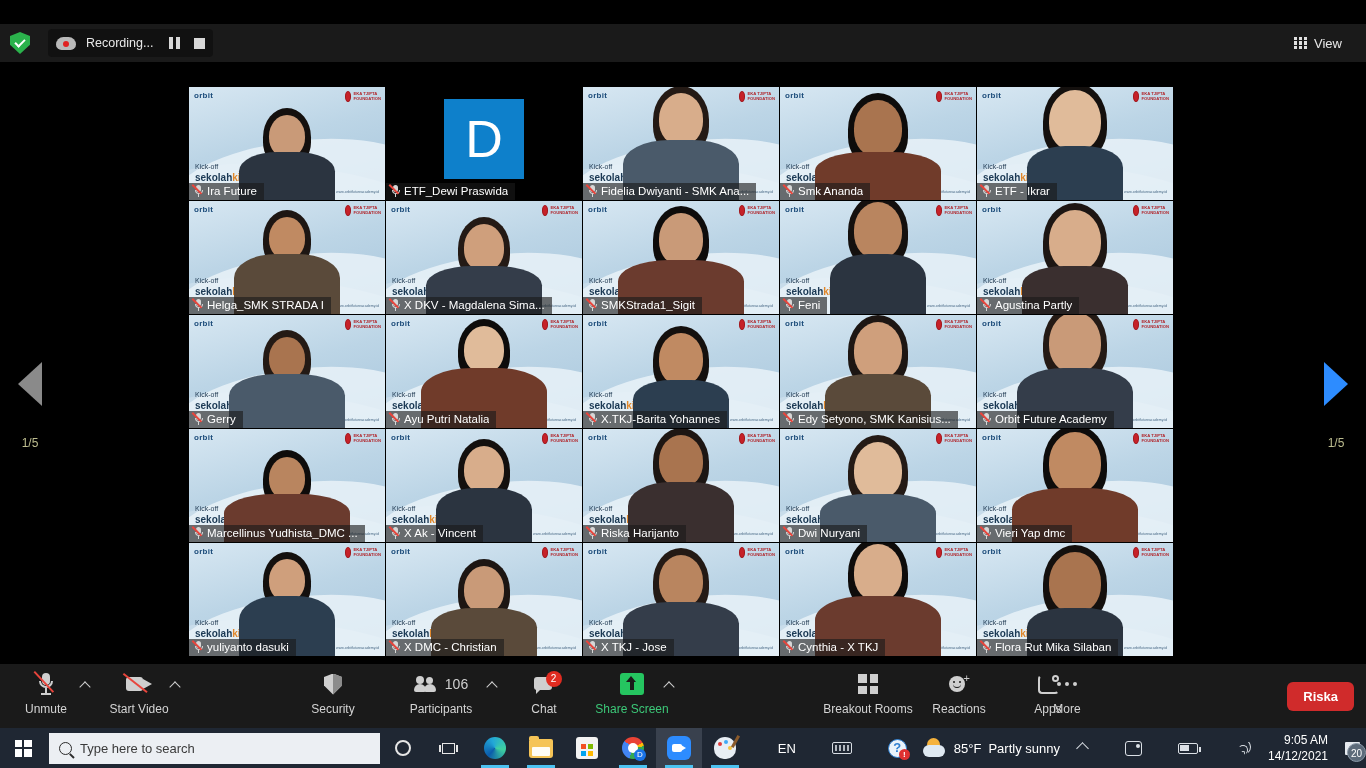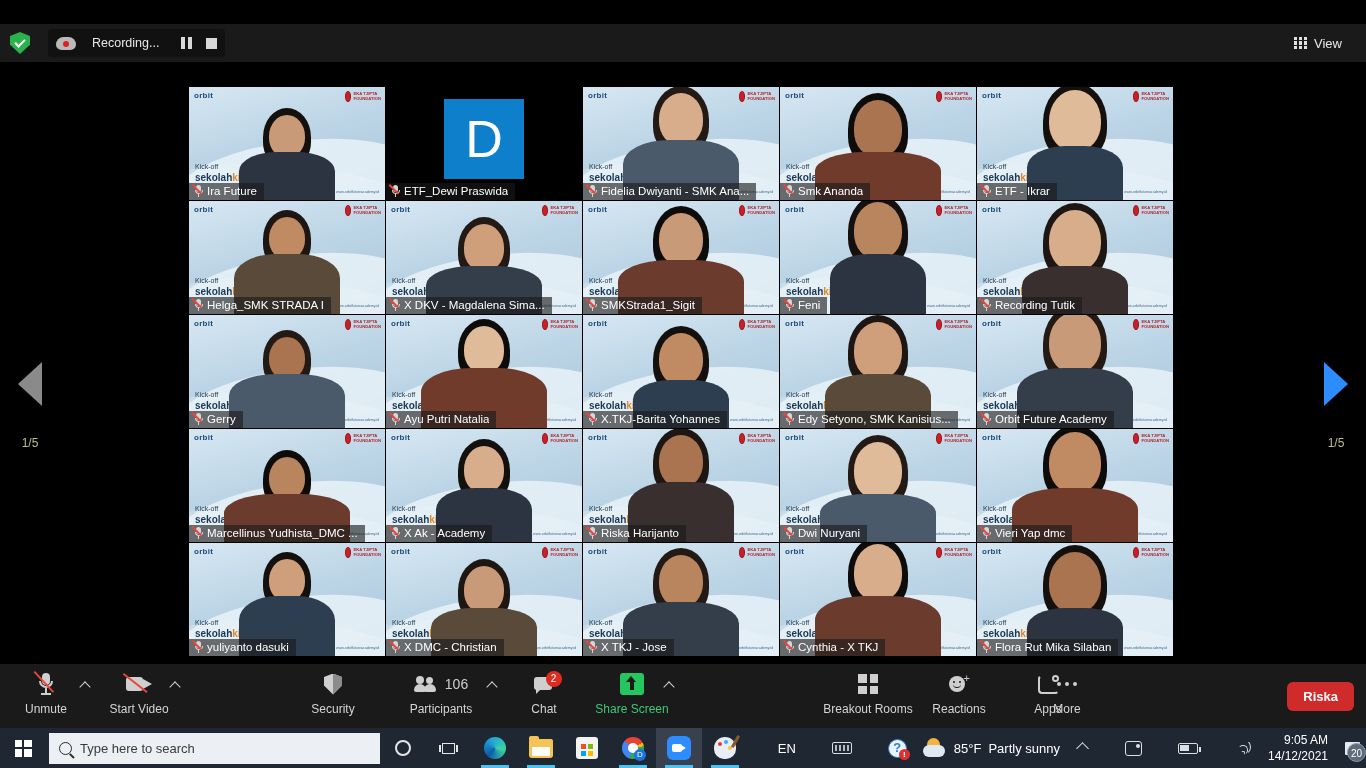--- a/index.html
+++ b/index.html
@@ -48,21 +48,21 @@
     clip-path: polygon(50% 0%, 100% 18%, 100% 58%, 50% 100%, 0% 58%, 0% 18%);
     position: relative; flex: 0 0 auto;
   }
   .shield::after {
     content: ""; position: absolute; left: 5px; top: 7px;
     width: 8px; height: 4px; border-left: 2px solid #fff; border-bottom: 2px solid #fff;
     transform: rotate(-45deg);
   }
   .recbox {
     margin-left: 18px; height: 28px; background: #111; border-radius: 4px;
-    display: flex; align-items: center; padding: 0 8px; gap: 16px;
+    display: flex; align-items: center; padding: 0 8px; gap: 10px;
   }
   .rec-cloud {
     width: 20px; height: 13px; background: #b9b9b9; border-radius: 8px 8px 6px 6px;
     position: relative;
   }
   .rec-cloud::after {
     content: ""; position: absolute; left: 7px; top: 4px;
     width: 6px; height: 6px; border-radius: 50%; background: #e02020;
   }
   .rec-label { font-size: 12.5px; color: #e8e8e8; }
@@ -710,21 +710,21 @@
               <div class="p-body" style="position:absolute;left:0;bottom:0;width:106px;height:48px;background:#3a2f2f;"></div>
             </div>
           </div>
           <div class="namebar">
             <span class="mic-muted">
               <span class="cap"></span>
               <span class="arc"></span>
               <span class="stem"></span>
               <span class="slash"></span>
             </span>
-            <span class="nm">Recording Tutik</span>
+            <span class="nm">Agustina Partly</span>
           </div>
         </div>
         <div class="tile">
           <div class="vbg">
             <div class="sky"></div>
             <div class="wave2"></div>
             <div class="wave1"></div>
             <div class="logo-orbit">orbit</div>
             <div class="logo-etf">
               <span class="seal"></span>
@@ -920,21 +920,21 @@
               <div class="p-body" style="position:absolute;left:0;bottom:0;width:96px;height:54px;background:#2b3440;"></div>
             </div>
           </div>
           <div class="namebar">
             <span class="mic-muted">
               <span class="cap"></span>
               <span class="arc"></span>
               <span class="stem"></span>
               <span class="slash"></span>
             </span>
-            <span class="nm">X Ak - Academy</span>
+            <span class="nm">X Ak - Vincent</span>
           </div>
         </div>
         <div class="tile">
           <div class="vbg">
             <div class="sky"></div>
             <div class="wave2"></div>
             <div class="wave1"></div>
             <div class="logo-orbit">orbit</div>
             <div class="logo-etf">
               <span class="seal"></span>

